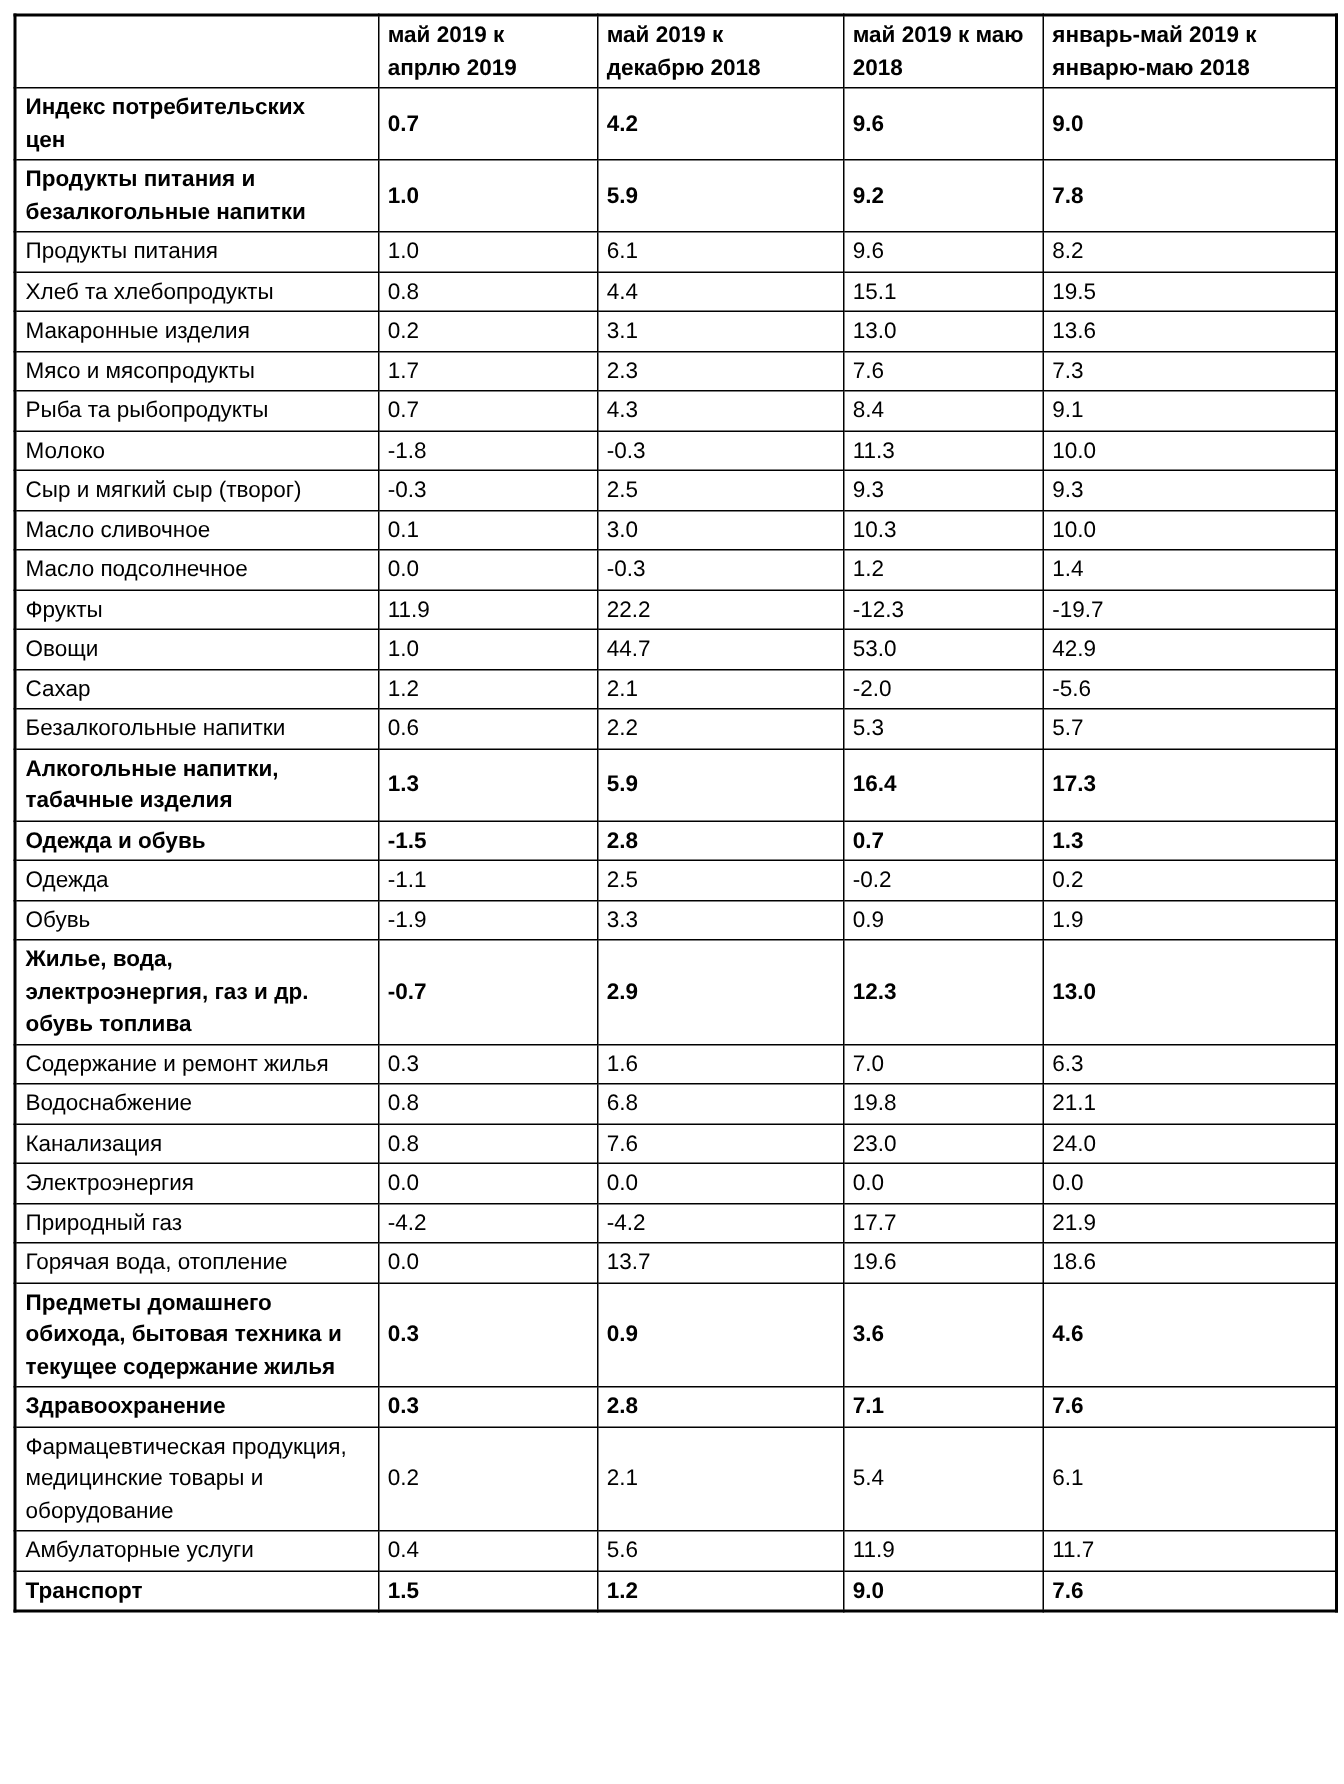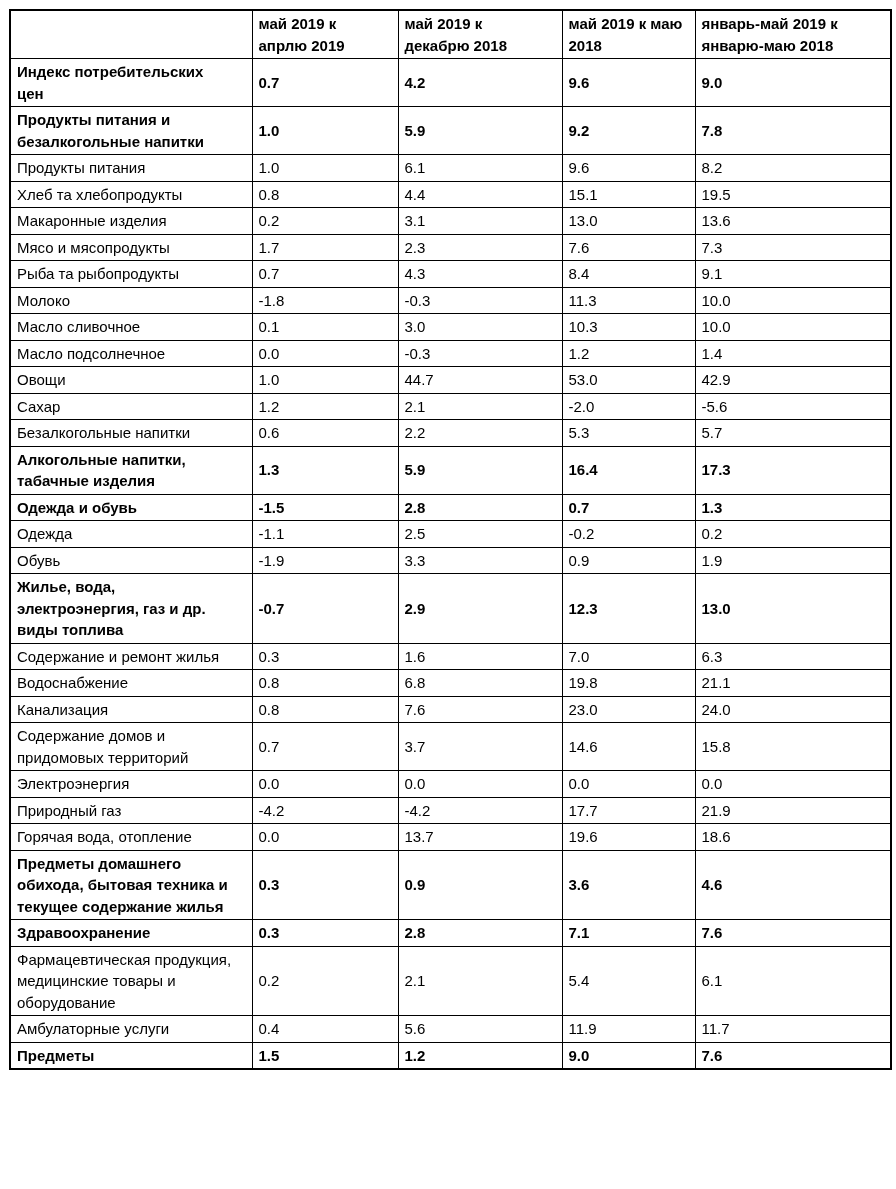--- a/index.html
+++ b/index.html
@@ -126,32 +126,46 @@
           <td>9.1</td>
         </tr>
         <tr>
           <td>Молоко</td>
           <td>-1.8</td>
           <td>-0.3</td>
           <td>11.3</td>
           <td>10.0</td>
         </tr>
         <tr>
+          <td>Сыр и мягкий сыр (творог)</td>
+          <td>-0.3</td>
+          <td>2.5</td>
+          <td>9.3</td>
+          <td>9.3</td>
+        </tr>
+        <tr>
           <td>Масло сливочное</td>
           <td>0.1</td>
           <td>3.0</td>
           <td>10.3</td>
           <td>10.0</td>
         </tr>
         <tr>
           <td>Масло подсолнечное</td>
           <td>0.0</td>
           <td>-0.3</td>
           <td>1.2</td>
           <td>1.4</td>
+        </tr>
+        <tr>
+          <td>Фрукты</td>
+          <td>11.9</td>
+          <td>22.2</td>
+          <td>-12.3</td>
+          <td>-19.7</td>
         </tr>
         <tr>
           <td>Овощи</td>
           <td>1.0</td>
           <td>44.7</td>
           <td>53.0</td>
           <td>42.9</td>
         </tr>
         <tr>
           <td>Сахар</td>
@@ -192,21 +206,21 @@
         <tr>
           <td>Обувь</td>
           <td>-1.9</td>
           <td>3.3</td>
           <td>0.9</td>
           <td>1.9</td>
         </tr>
         <tr class="bold">
           <td>Жилье, вода,
 электроэнергия, газ и др.
-виды топлива</td>
+обувь топлива</td>
           <td>-0.7</td>
           <td>2.9</td>
           <td>12.3</td>
           <td>13.0</td>
         </tr>
         <tr>
           <td>Содержание и ремонт жилья</td>
           <td>0.3</td>
           <td>1.6</td>
           <td>7.0</td>
@@ -218,28 +232,20 @@
           <td>6.8</td>
           <td>19.8</td>
           <td>21.1</td>
         </tr>
         <tr>
           <td>Канализация</td>
           <td>0.8</td>
           <td>7.6</td>
           <td>23.0</td>
           <td>24.0</td>
-        </tr>
-        <tr>
-          <td>Содержание домов и
-придомовых территорий</td>
-          <td>0.7</td>
-          <td>3.7</td>
-          <td>14.6</td>
-          <td>15.8</td>
         </tr>
         <tr>
           <td>Электроэнергия</td>
           <td>0.0</td>
           <td>0.0</td>
           <td>0.0</td>
           <td>0.0</td>
         </tr>
         <tr>
           <td>Природный газ</td>
@@ -281,21 +287,21 @@
           <td>6.1</td>
         </tr>
         <tr>
           <td>Амбулаторные услуги</td>
           <td>0.4</td>
           <td>5.6</td>
           <td>11.9</td>
           <td>11.7</td>
         </tr>
         <tr class="bold">
-          <td>Предметы</td>
+          <td>Транспорт</td>
           <td>1.5</td>
           <td>1.2</td>
           <td>9.0</td>
           <td>7.6</td>
         </tr>
       </tbody>
   </table>
 </div>
 
 </body></html>

